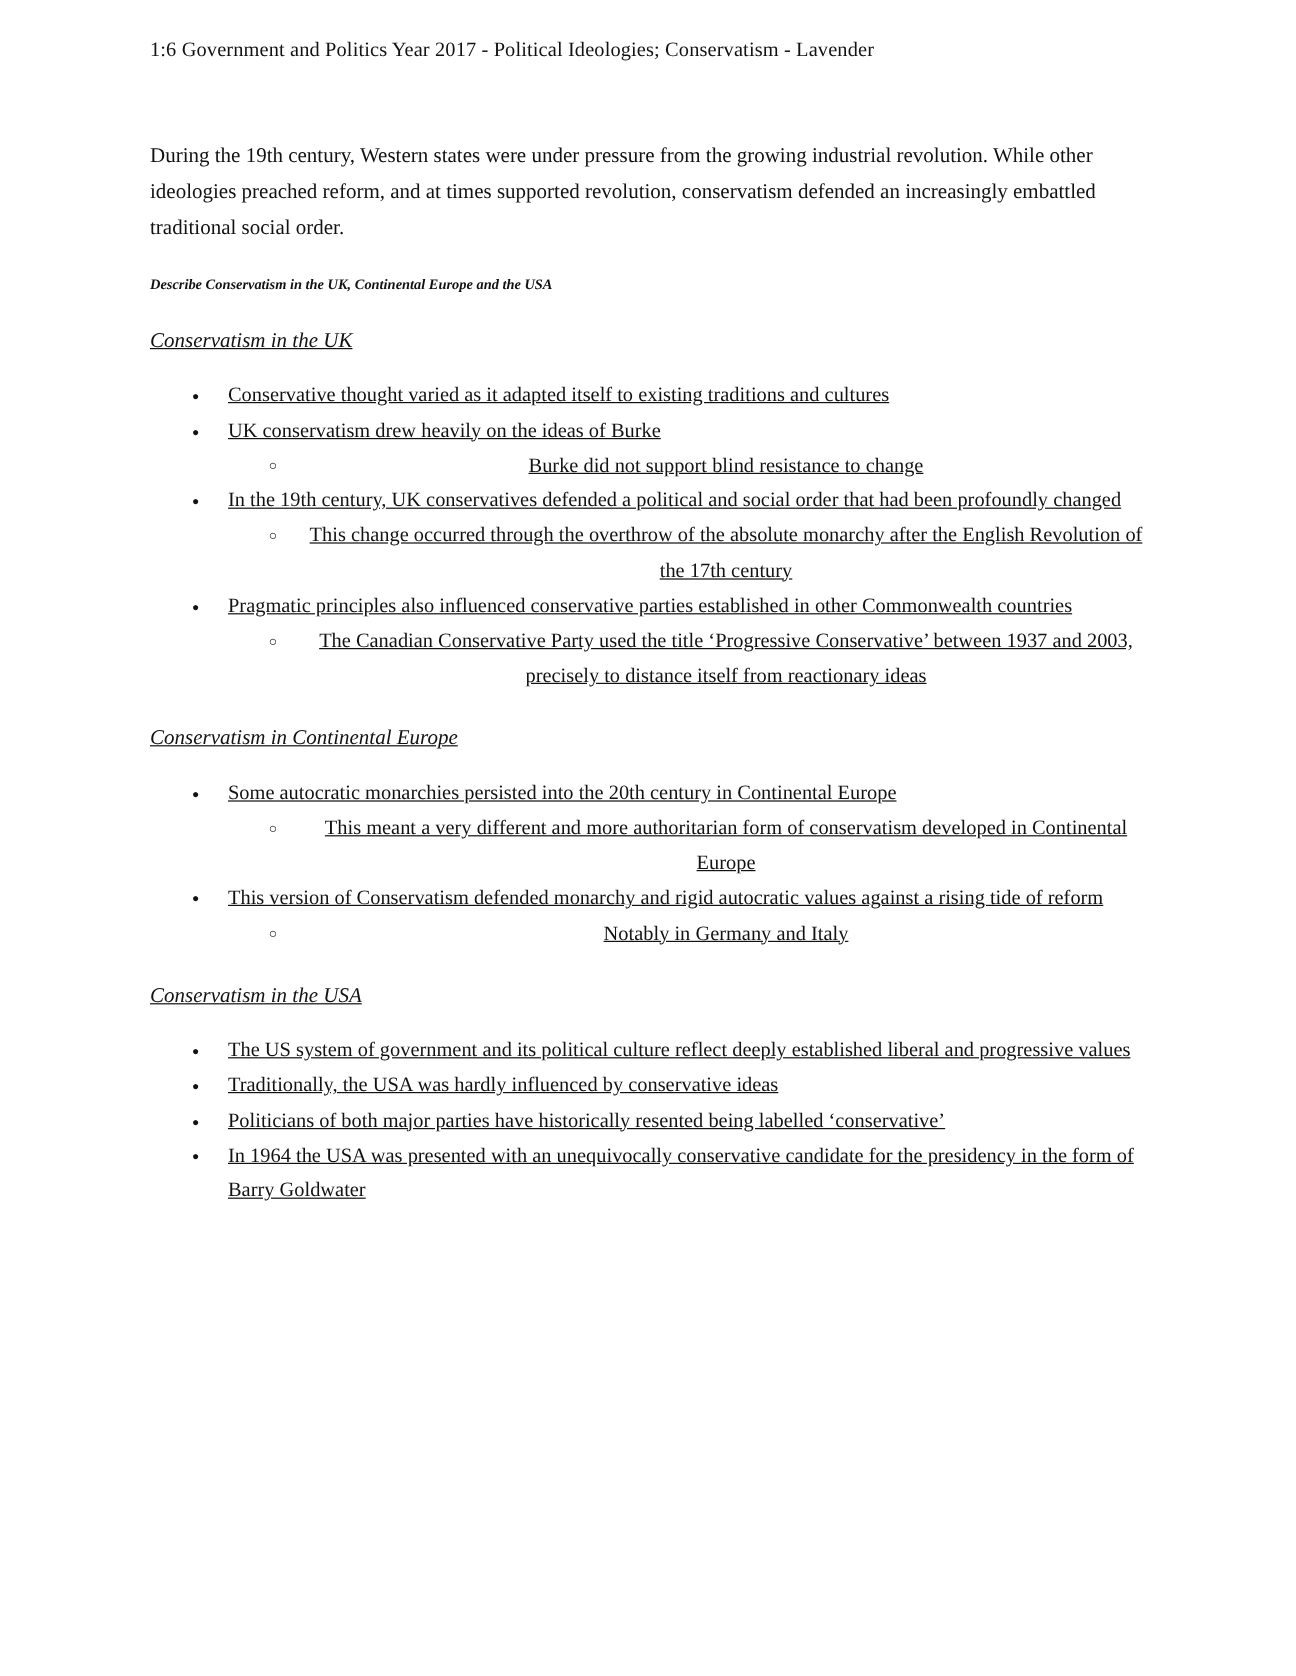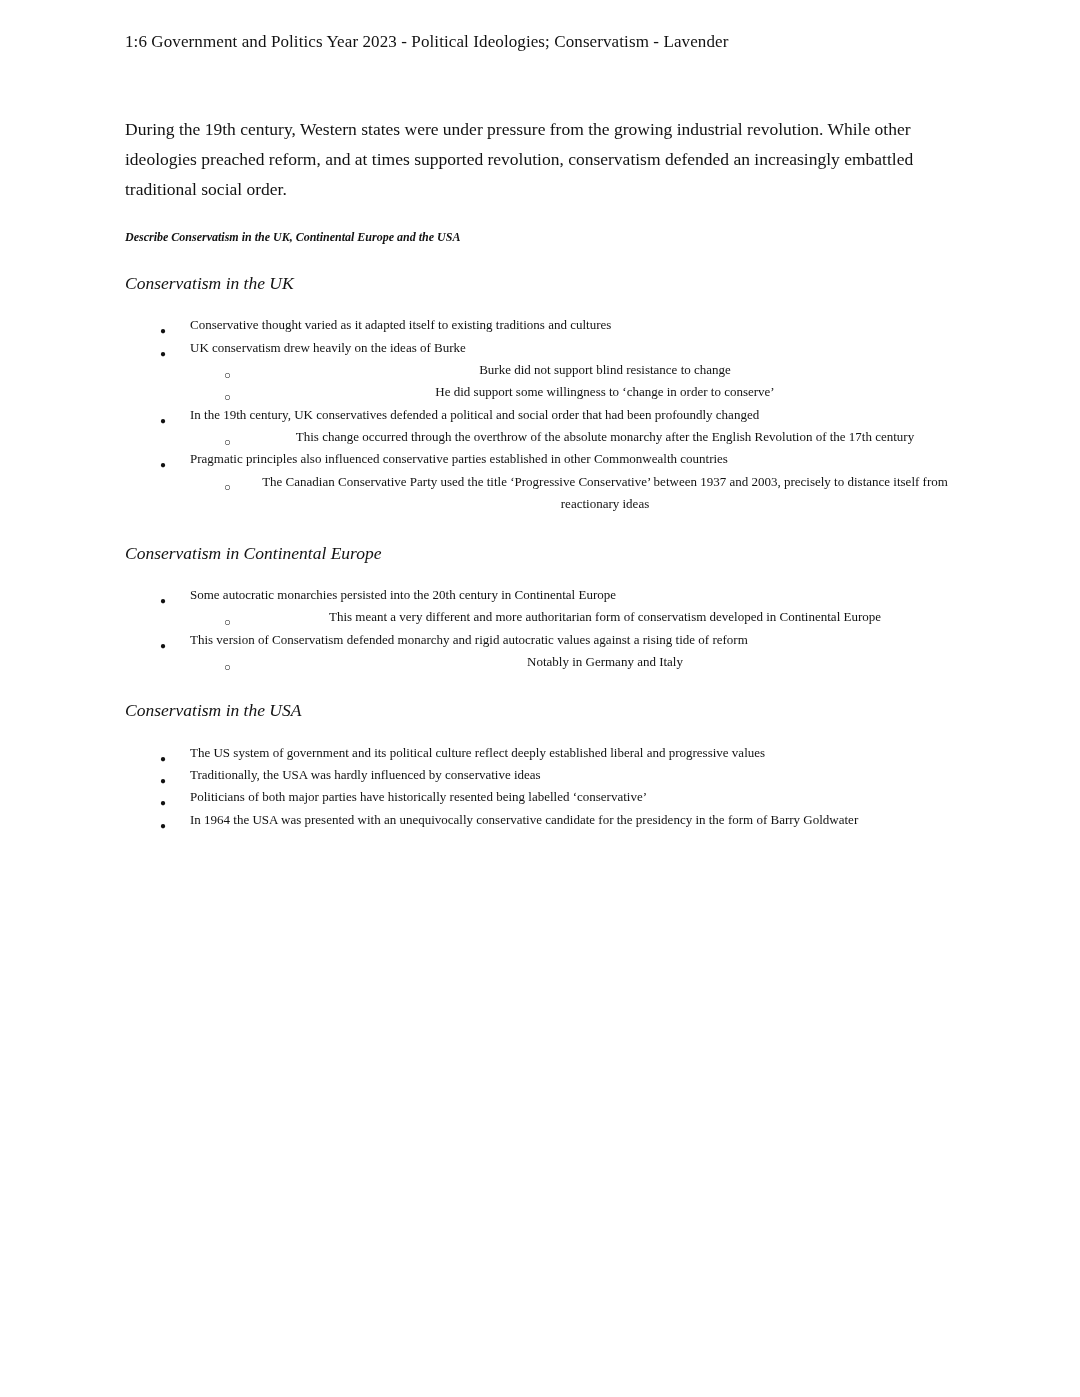--- a/index.html
+++ b/index.html
@@ -30,35 +30,35 @@
     font-size: 17.5px;
     line-height: 1.72;
   }
   .main-heading {
     margin-top: 24px;
     font-size: 12px;
     font-weight: bold;
     font-style: italic;
     line-height: 1.5;
   }
-  .section { margin-top: 0; }
+  .section { margin-top: 0; text-decoration: underline; }
   .section-title {
     margin-top: 24px;
     font-size: 17.5px;
     font-weight: normal;
     font-style: italic;
     line-height: 1.5;
   }
   ul.bullets {
     list-style: none;
     margin-top: 18px;
     margin-bottom: 6px;
   }
   ul.bullets li {
-    font-size: 13px;
+    font-size: 17px;
     line-height: 1.72;
     position: relative;
   }
   ul.bullets li.lvl1 { padding-left: 65px; }
   ul.bullets li.lvl1::before {
     content: "\25CF"; 
     position: absolute;
     left: 35px;
     top: 8px;
     font-size: 10px;
@@ -72,33 +72,32 @@
     top: 7px;
     font-size: 11.5px;
     color: #121212;
   }
 </style>
 </head>
 <body>
 
 <div class="page">
   <header class="doc-header">
-    <span>1:6 Government and Politics Year 2023 - Political Ideologies; Conservatism - Lavender</span>
+    <span>1:6 Government and Politics Year 2017 - Political Ideologies; Conservatism - Lavender</span>
   </header>
   <main class="doc-body">
     <p class="intro">During the 19th century, Western states were under pressure from the growing industrial revolution. While other ideologies preached reform, and at times supported revolution, conservatism defended an increasingly embattled traditional social order.</p>
     <h2 class="main-heading">Describe Conservatism in the UK, Continental Europe and the USA</h2>
     <div id="sections">
         <section class="section">
           <h3 class="section-title">Conservatism in the UK</h3>
           <ul class="bullets">
             <li class="lvl1">Conservative thought varied as it adapted itself to existing traditions and cultures</li>
             <li class="lvl1">UK conservatism drew heavily on the ideas of Burke</li>
             <li class="lvl2">Burke did not support blind resistance to change</li>
-            <li class="lvl2">He did support some willingness to ‘change in order to conserve’</li>
             <li class="lvl1">In the 19th century, UK conservatives defended a political and social order that had been profoundly changed</li>
             <li class="lvl2">This change occurred through the overthrow of the absolute monarchy after the English Revolution of the 17th century</li>
             <li class="lvl1">Pragmatic principles also influenced conservative parties established in other Commonwealth countries</li>
             <li class="lvl2">The Canadian Conservative Party used the title ‘Progressive Conservative’ between 1937 and 2003, precisely to distance itself from reactionary ideas</li>
           </ul>
         </section>
         <section class="section">
           <h3 class="section-title">Conservatism in Continental Europe</h3>
           <ul class="bullets">
             <li class="lvl1">Some autocratic monarchies persisted into the 20th century in Continental Europe</li>

